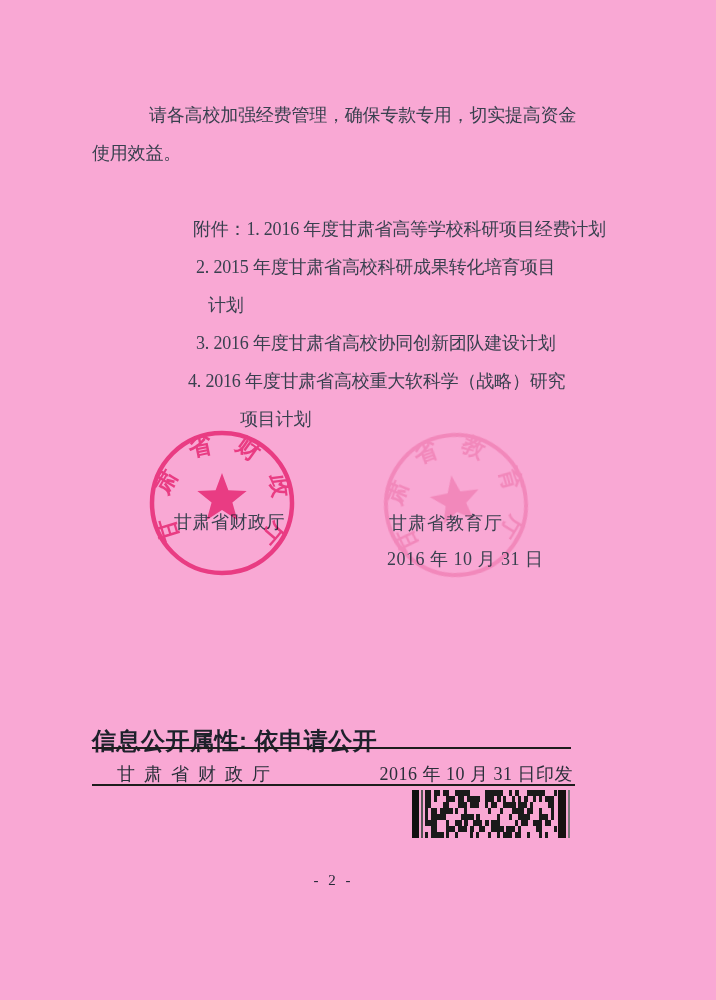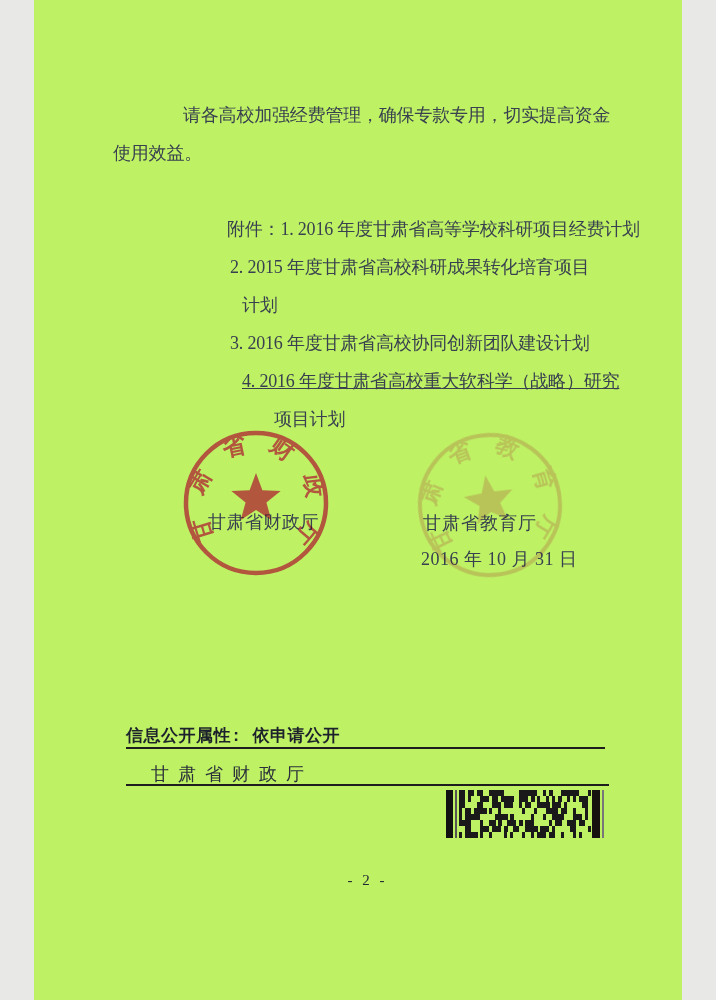--- a/index.html
+++ b/index.html
@@ -1,51 +1,51 @@
 <!DOCTYPE html>
 <html><head>
 <meta charset="utf-8">
 <style>
   html,body{margin:0;padding:0;background:#e8e8e6;}
   #page{
-    position:relative;width:648px;height:1000px;margin:0 auto;
-    background:#bef264;overflow:hidden;
+    position:relative;width:716px;height:1000px;margin:0 auto;
+    background:#f9a8d4;overflow:hidden;
     font-family:"Liberation Serif","DejaVu Serif",serif;
     --ink:#39404f;--ink-dark:#1d212b;--seal1:#ef5b9e;--seal2:#e96ba4;
   }
   .line{
     position:absolute;white-space:nowrap;font-size:18px;line-height:1.25;
     color:var(--ink);letter-spacing:-0.2px;
   }
   
   .p1-l1{left:149px;top:104px;}
-  .p1-l2{left:79px;top:142px;}
+  .p1-l2{left:92px;top:142px;}
   
   .att-l1{left:149px;top:218px;margin-left:44px;}
   .att-l2{left:196px;top:256px;}
   .att-l3{left:208px;top:294px;}
   .att-l4{left:196px;top:332px;text-align:center;}
-  .att-l5{left:208px;top:370px;text-decoration:underline;}
+  .att-l5{left:188px;top:370px;}
   .att-l6{left:208px;top:408px;margin-left:32px;}
   
   .sig-fin{left:174px;top:511px;letter-spacing:0.5px;}
   .sig-edu{left:389px;top:512px;letter-spacing:1px;}
   .sig-date{left:387px;top:548px;letter-spacing:0.5px;}
   
   .seal{position:absolute;mix-blend-mode:multiply;pointer-events:none;}
   .seal-fin{left:142px;top:423px;}
   .seal-edu{left:376px;top:425px;opacity:0.33;filter:blur(0.5px);transform:rotate(-9deg);}
   .seal text{
     font-family:"Liberation Serif","DejaVu Serif",serif;font-weight:bold;
     font-size:23px;letter-spacing:20px;
   }
   
   .disclosure{
-    left:92px;top:726px;font-family:Liberation Mono, monospace;
-    font-weight:bold;font-size:17px;color:var(--ink-dark);letter-spacing:0.5px;
+    left:92px;top:726px;font-family:Liberation Sans, sans-serif;
+    font-weight:bold;font-size:24px;color:var(--ink-dark);letter-spacing:0.5px;
   }
   .rule{position:absolute;background:#1d1d1d;}
   .rule-1{left:92px;top:747px;width:479px;height:2px;}
   .rule-2{left:92px;top:784px;width:483px;height:2px;}
   .issuer{left:117px;top:763px;letter-spacing:9px;color:#2a2f3a;}
   .print-date{right:143px;top:763px;color:#2a2f3a;letter-spacing:0.5px;}
   .barcode{position:absolute;left:412px;top:790px;width:158px;height:48px;}
   .pagenum{
     left:92px;top:871px;width:483px;text-align:center;font-size:15px;
     letter-spacing:3px;color:#232836;
@@ -84,20 +84,21 @@
     <polygon fill="var(--seal2)" points="80,50 86.4,67.2 104.7,68.0 90.4,79.4 95.3,97.0 80,86.9 64.7,97.0 69.6,79.4 55.3,68.0 73.6,67.2"></polygon>
     <path id="arc-edu" fill="none" d="M 43.2 116.8 A 52 52 0 1 1 116.8 116.8"></path>
     <text fill="var(--seal2)">
       <textPath href="#arc-edu" startOffset="4">甘肃省教育厅</textPath>
     </text>
   </svg>
 
   <div class="line disclosure">信息公开属性: 依申请公开</div>
   <div class="rule rule-1"></div>
   <div class="line issuer">甘肃省财政厅</div>
+  <div class="line print-date">2016 年 10 月 31 日印发</div>
   <div class="rule rule-2"></div>
 
   <svg class="barcode" width="158" height="48" viewBox="0 0 158 48" shape-rendering="crispEdges">
       <rect x="0" y="0" width="7" height="48" fill="#111"></rect>
       <rect x="9" y="0" width="2" height="48" fill="#555"></rect>
       <rect x="146" y="0" width="8" height="48" fill="#161210"></rect>
       <rect x="156" y="0" width="2" height="48" fill="#777"></rect>
       <rect x="13" y="0" width="4" height="6" fill="#1a1a1a"></rect>
       <rect x="16" y="0" width="3" height="6" fill="#1a1a1a"></rect>
       <rect x="22" y="0" width="3" height="6" fill="#1a1a1a"></rect>

